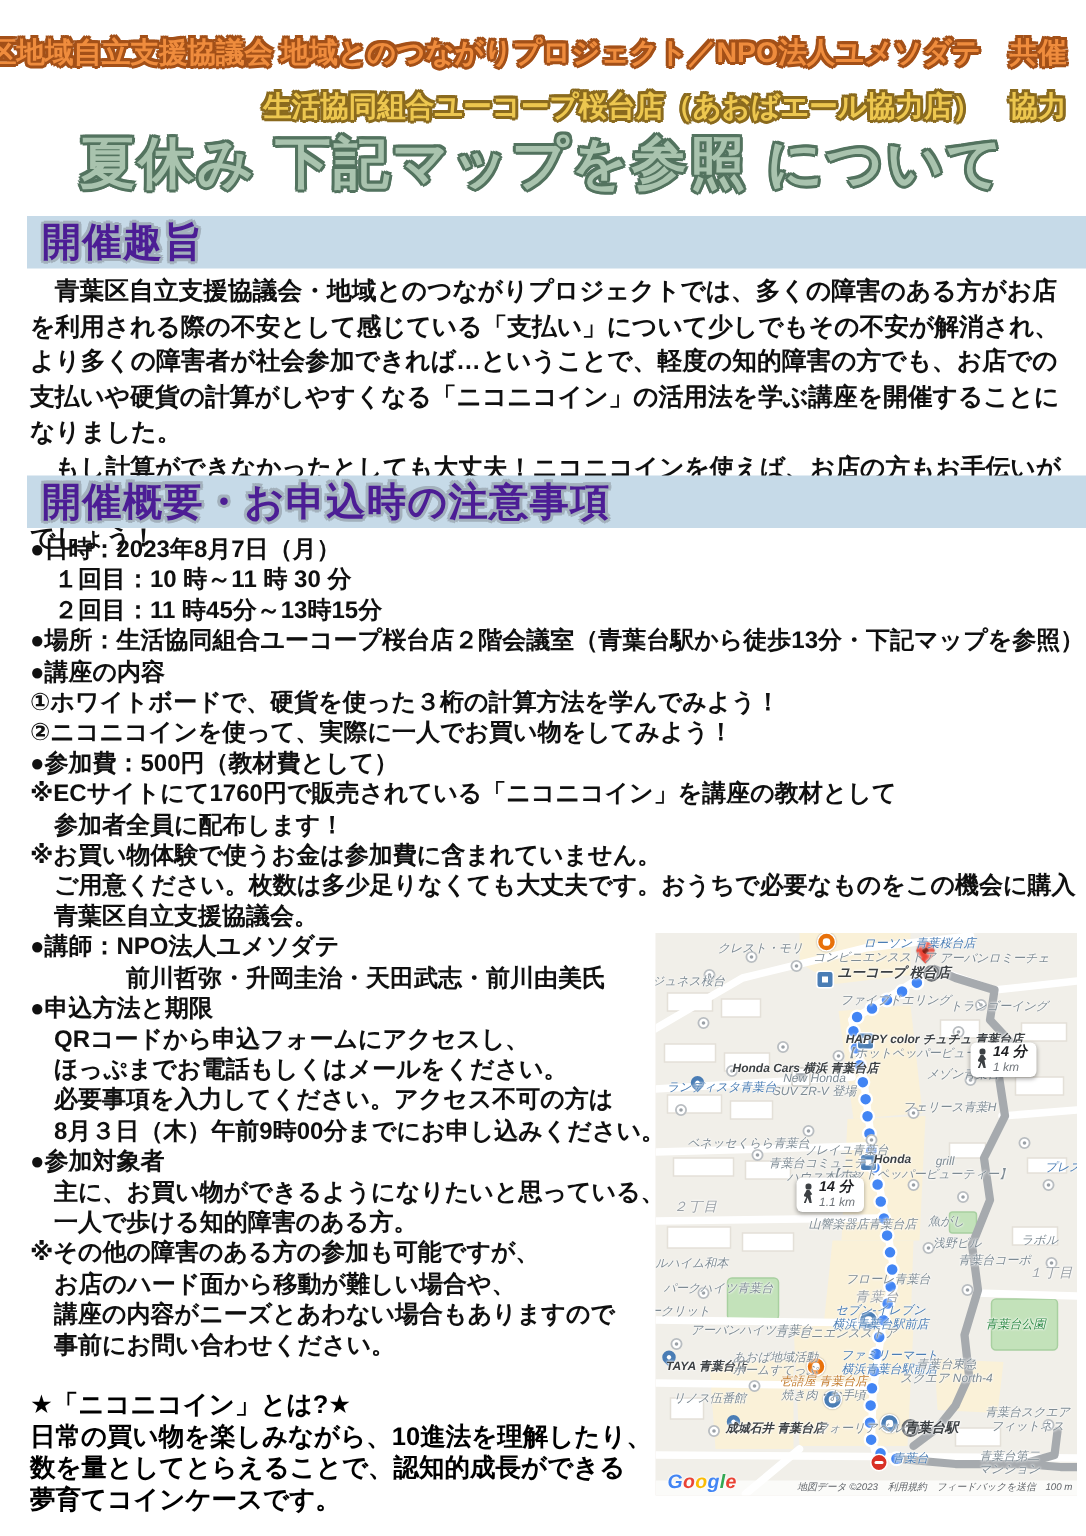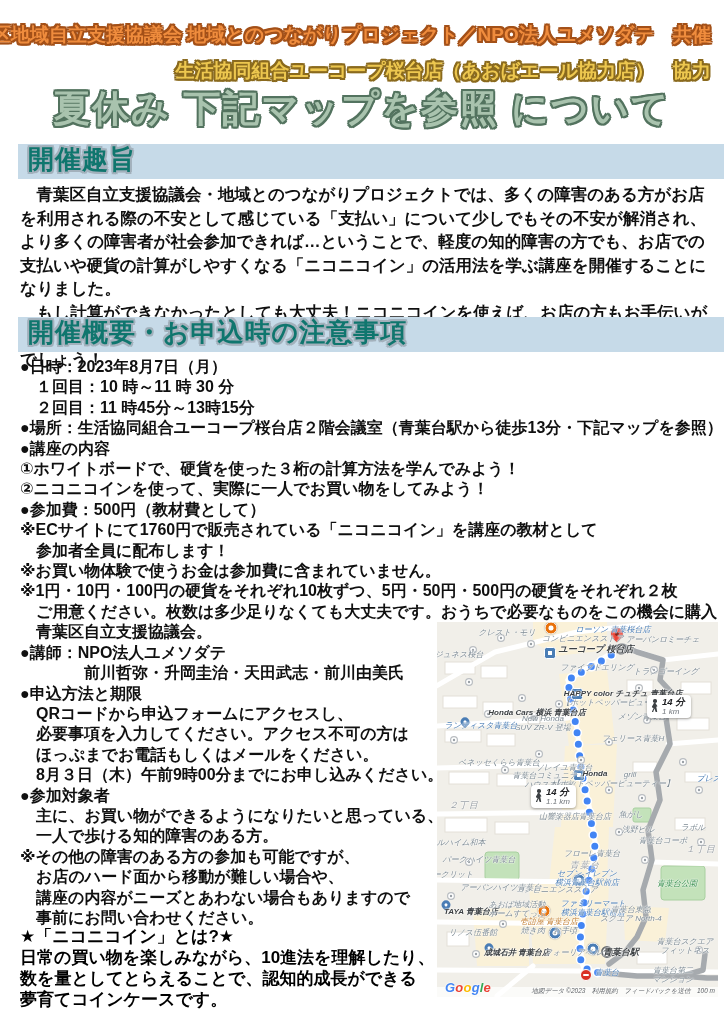--- a/index.html
+++ b/index.html
@@ -10,21 +10,21 @@
     -1.6px  1.6px 0 var(--oc), 1.6px  1.6px 0 var(--oc),
     -2px 0 0 var(--oc), 2px 0 0 var(--oc), 0 -2px 0 var(--oc), 0 2px 0 var(--oc);}
   .hdr1{position:absolute;top:22px;right:13px;font-size:19px;font-weight:bold;
         color:var(--line1-fill);--oc:var(--line1-outline);white-space:pre;}
   .hdr2{position:absolute;top:58px;right:13px;font-size:19px;font-weight:bold;
         color:var(--line2-fill);--oc:var(--line2-outline);white-space:pre;}
   .title{position:absolute;top:84px;left:0;width:724px;text-align:center;font-size:37px;
         font-weight:bold;letter-spacing:2px;color:var(--title-fill);--oc:var(--title-outline);white-space:pre;}
   .band{position:absolute;left:18px;right:0;height:35px;background:var(--band-bg);}
   .band .band-label{margin-left:10px;font-size:26px;font-weight:bold;line-height:34px;
-        color:#0f766e;--oc:var(--band-outline);letter-spacing:1px;font-family:Liberation Mono, monospace;}
+        color:#4c1d95;--oc:var(--band-outline);letter-spacing:1px;}
   .band1{top:144px;} .band2{top:317px;}
   .paras{position:absolute;top:183px;left:20px;width:694px;}
   .para{font-size:16.5px;line-height:23.6px;font-weight:600;color:#101010;white-space:pre-wrap;}
   .lines{position:absolute;top:357px;left:20px;width:700px;}
   .line{font-size:16px;line-height:20.4px;font-weight:600;color:#101010;white-space:pre;}
   .footnote{position:absolute;top:926px;left:20px;}
   .fline{font-size:17px;line-height:21px;font-weight:800;color:#000;white-space:pre;}
 
   
   .map{position:absolute;left:437px;top:622px;width:281px;height:375px;overflow:hidden;background:#F1EFE9;font-style:italic;}
@@ -98,29 +98,28 @@
       <div class="line">　１回目：10 時～11 時 30 分</div>
       <div class="line">　２回目：11 時45分～13時15分</div>
       <div class="line">●場所：生活協同組合ユーコープ桜台店２階会議室（青葉台駅から徒歩13分・下記マップを参照）</div>
       <div class="line">●講座の内容</div>
       <div class="line">①ホワイトボードで、硬貨を使った３桁の計算方法を学んでみよう！</div>
       <div class="line">②ニコニコインを使って、実際に一人でお買い物をしてみよう！</div>
       <div class="line">●参加費：500円（教材費として）</div>
       <div class="line">※ECサイトにて1760円で販売されている「ニコニコイン」を講座の教材として</div>
       <div class="line">　参加者全員に配布します！</div>
       <div class="line">※お買い物体験で使うお金は参加費に含まれていません。</div>
-      <div class="line">※1円・10円・100円の硬貨をそれぞれ10枚ずつ、5円・50円・500円の硬貨をそれぞれ２枚</div>
       <div class="line">　ご用意ください。枚数は多少足りなくても大丈夫です。おうちで必要なものをこの機会に購入</div>
       <div class="line">　青葉区自立支援協議会。</div>
       <div class="line">●講師：NPO法人ユメソダテ</div>
       <div class="line">　　　　前川哲弥・升岡圭治・天田武志・前川由美氏</div>
       <div class="line">●申込方法と期限</div>
       <div class="line">　QRコードから申込フォームにアクセスし、</div>
+      <div class="line">　ほっぷまでお電話もしくはメールをください。</div>
       <div class="line">　必要事項を入力してください。アクセス不可の方は</div>
-      <div class="line">　ほっぷまでお電話もしくはメールをください。</div>
       <div class="line">　8月３日（木）午前9時00分までにお申し込みください。</div>
       <div class="line">●参加対象者</div>
       <div class="line">　主に、お買い物ができるようになりたいと思っている、</div>
       <div class="line">　一人で歩ける知的障害のある方。</div>
       <div class="line">※その他の障害のある方の参加も可能ですが、</div>
       <div class="line">　お店のハード面から移動が難しい場合や、</div>
       <div class="line">　講座の内容がニーズとあわない場合もありますので</div>
       <div class="line">　事前にお問い合わせください。</div>
     </div>
 

